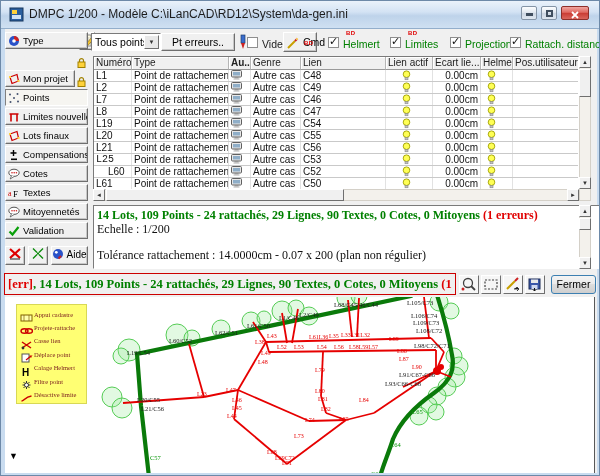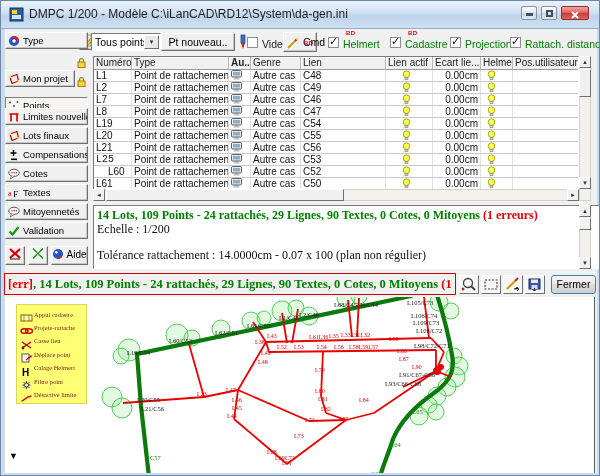--- a/index.html
+++ b/index.html
@@ -98,21 +98,21 @@
     <svg width="13" height="14">
         <rect x="1" y="2" width="9" height="11" fill="#fffbe0" stroke="#8a8a8a"></rect>
         <path d="M2.5 5 h6 M2.5 7 h6 M2.5 9 h4" stroke="#aaa" stroke-width="0.8"></path>
         <path d="M5 11 L11 4 L12.5 6 L7 12.5 Z" fill="#f0c030" stroke="#8a6a10" stroke-width="0.7"></path>
       </svg>
   </div>
   <div class="ddown">
     <span>Tous points</span>
     <span class="ddarrow">▼</span>
   </div>
-  <div class="raised pbtn" style="left:160px;top:32px;width:74px;">Pt nouveau..</div>
+  <div class="raised pbtn" style="left:160px;top:32px;width:74px;">Pt erreurs..</div>
   <span class="tool" style="left:237px;top:33px;position:absolute;">
     <svg width="10" height="16">
         <rect x="3" y="1" width="4" height="8" fill="#3a6ccc" stroke="#22406e" stroke-width="0.7"></rect>
         <path d="M3 9 L7 9 L5 15 Z" fill="#cc2222"></path>
       </svg>
   </span>
   <span class="cb" style="left:246px;top:36px;"></span>
   <span class="cblabel" style="left:261px;top:37px;color:#222;">Vider</span>
   <div class="raised pbtn" style="left:282px;top:31px;width:34px;height:20px;line-height:18px;padding-left:19px;">
     <svg style="position:absolute;left:2px;top:4px;" width="13" height="13">
@@ -126,21 +126,21 @@
   <div id="checks">
       <span class="cb" style="left: 327px; top: 36px;">
         <span class="ck">✓</span>
       </span>
       <span class="bd" style="left: 345px; top: 29px;">BD</span>
       <span class="cblabel" style="left: 342px; top: 37px;">Helmert</span>
       <span class="cb" style="left: 389px; top: 36px;">
         <span class="ck">✓</span>
       </span>
       <span class="bd" style="left: 407px; top: 29px;">BD</span>
-      <span class="cblabel" style="left: 404px; top: 37px;">Cadastre</span>
+      <span class="cblabel" style="left: 404px; top: 37px;">Limites</span>
       <span class="cb" style="left: 449px; top: 36px;">
         <span class="ck">✓</span>
       </span>
       <span class="cblabel" style="left: 464px; top: 37px;">Projection</span>
       <span class="cb" style="left: 509px; top: 36px;">
         <span class="ck">✓</span>
       </span>
       <span class="cblabel" style="left: 524px; top: 37px;">Rattach. distance</span>
     </div>
 
@@ -388,21 +388,21 @@
   <div class="sb" style="left:92px;top:188px;width:486px;height:12px;"></div>
   <div class="sbarrow" style="left:92px;top:188px;">◄</div>
   <div class="sbthumb" style="left:105px;top:188px;width:238px;height:12px;"></div>
   <div class="sbarrow" style="left:566px;top:188px;">►</div>
 
   <div class="infopanel">
     <div class="iline" style="top:2px;">
       <span class="igreen">14 Lots, 109 Points - 24 rattachés, 29 Lignes, 90 Textes, 0 Cotes, 0 Mitoyens </span><span class="ired">(1 erreurs)</span>
     </div>
     <div class="iline" style="top:16px;">Echelle : 1/200</div>
-    <div class="iline" style="top:42px;">Tolérance rattachement : 14.0000cm - 0.07 x 100 (plan non régulier)</div>
+    <div class="iline" style="top:42px;">Tolérance rattachement : 14.0000cm - 0.07 x 200 (plan non régulier)</div>
   </div>
   <div class="sb" style="left:578px;top:204px;width:12px;height:64px;"></div>
   <div class="sbarrow" style="left:578px;top:204px;">▲</div>
   <div class="sbthumb" style="left:578px;top:217px;width:12px;height:12px;"></div>
   <div class="sbarrow" style="left:578px;top:256px;">▼</div>
 
   <div class="errbox">
     <span class="ired">[err]</span><span class="igreen">, 14 Lots, 109 Points - 24 rattachés, 29 Lignes, 90 Textes, 0 Cotes, 0 Mitoyens </span><span class="ired">(1 erreurs)</span>
   </div>
   <div class="ebtn" style="left:458px;">
@@ -613,21 +613,21 @@
           <path d="M2 4 L9 1.5 L10.5 8 L4 10.5 Z" fill="none" stroke="#cc0000" stroke-width="1.2"></path>
           <rect x="1" y="3" width="2" height="2" fill="#ffd23a"></rect>
           <rect x="9.5" y="7" width="2" height="2" fill="#ffd23a"></rect>
         </svg></span>
       <span>Mon projet</span>
     </div>
     <span class="lock" style="top: 72px;"><svg width="9" height="11">
         <rect x="1" y="5" width="7" height="5.5" fill="#ffd23a" stroke="#a08000"></rect>
         <path d="M2.5 5 V3.6 a2 2 0 0 1 4 0 V5" fill="none" stroke="#a08000" stroke-width="1.2"></path>
       </svg></span>
-    <div class="sbtn raised active" style="top: 88px; width: 83px; margin-top: 8px;">
+    <div class="sbtn raised active" style="top: 88px; width: 83px;">
       <span class="sicon"><svg width="12" height="12">
           <circle cx="2" cy="2.5" r="1" fill="#44506e"></circle>
           <circle cx="9.5" cy="2" r="1" fill="#44506e"></circle>
           <circle cx="6" cy="6" r="1" fill="#44506e"></circle>
           <circle cx="2.5" cy="10" r="1" fill="#44506e"></circle>
           <circle cx="10" cy="9.5" r="1" fill="#44506e"></circle>
         </svg></span>
       <span>Points</span>
     </div>
     <div class="sbtn raised" style="top: 107px; width: 83px;">

